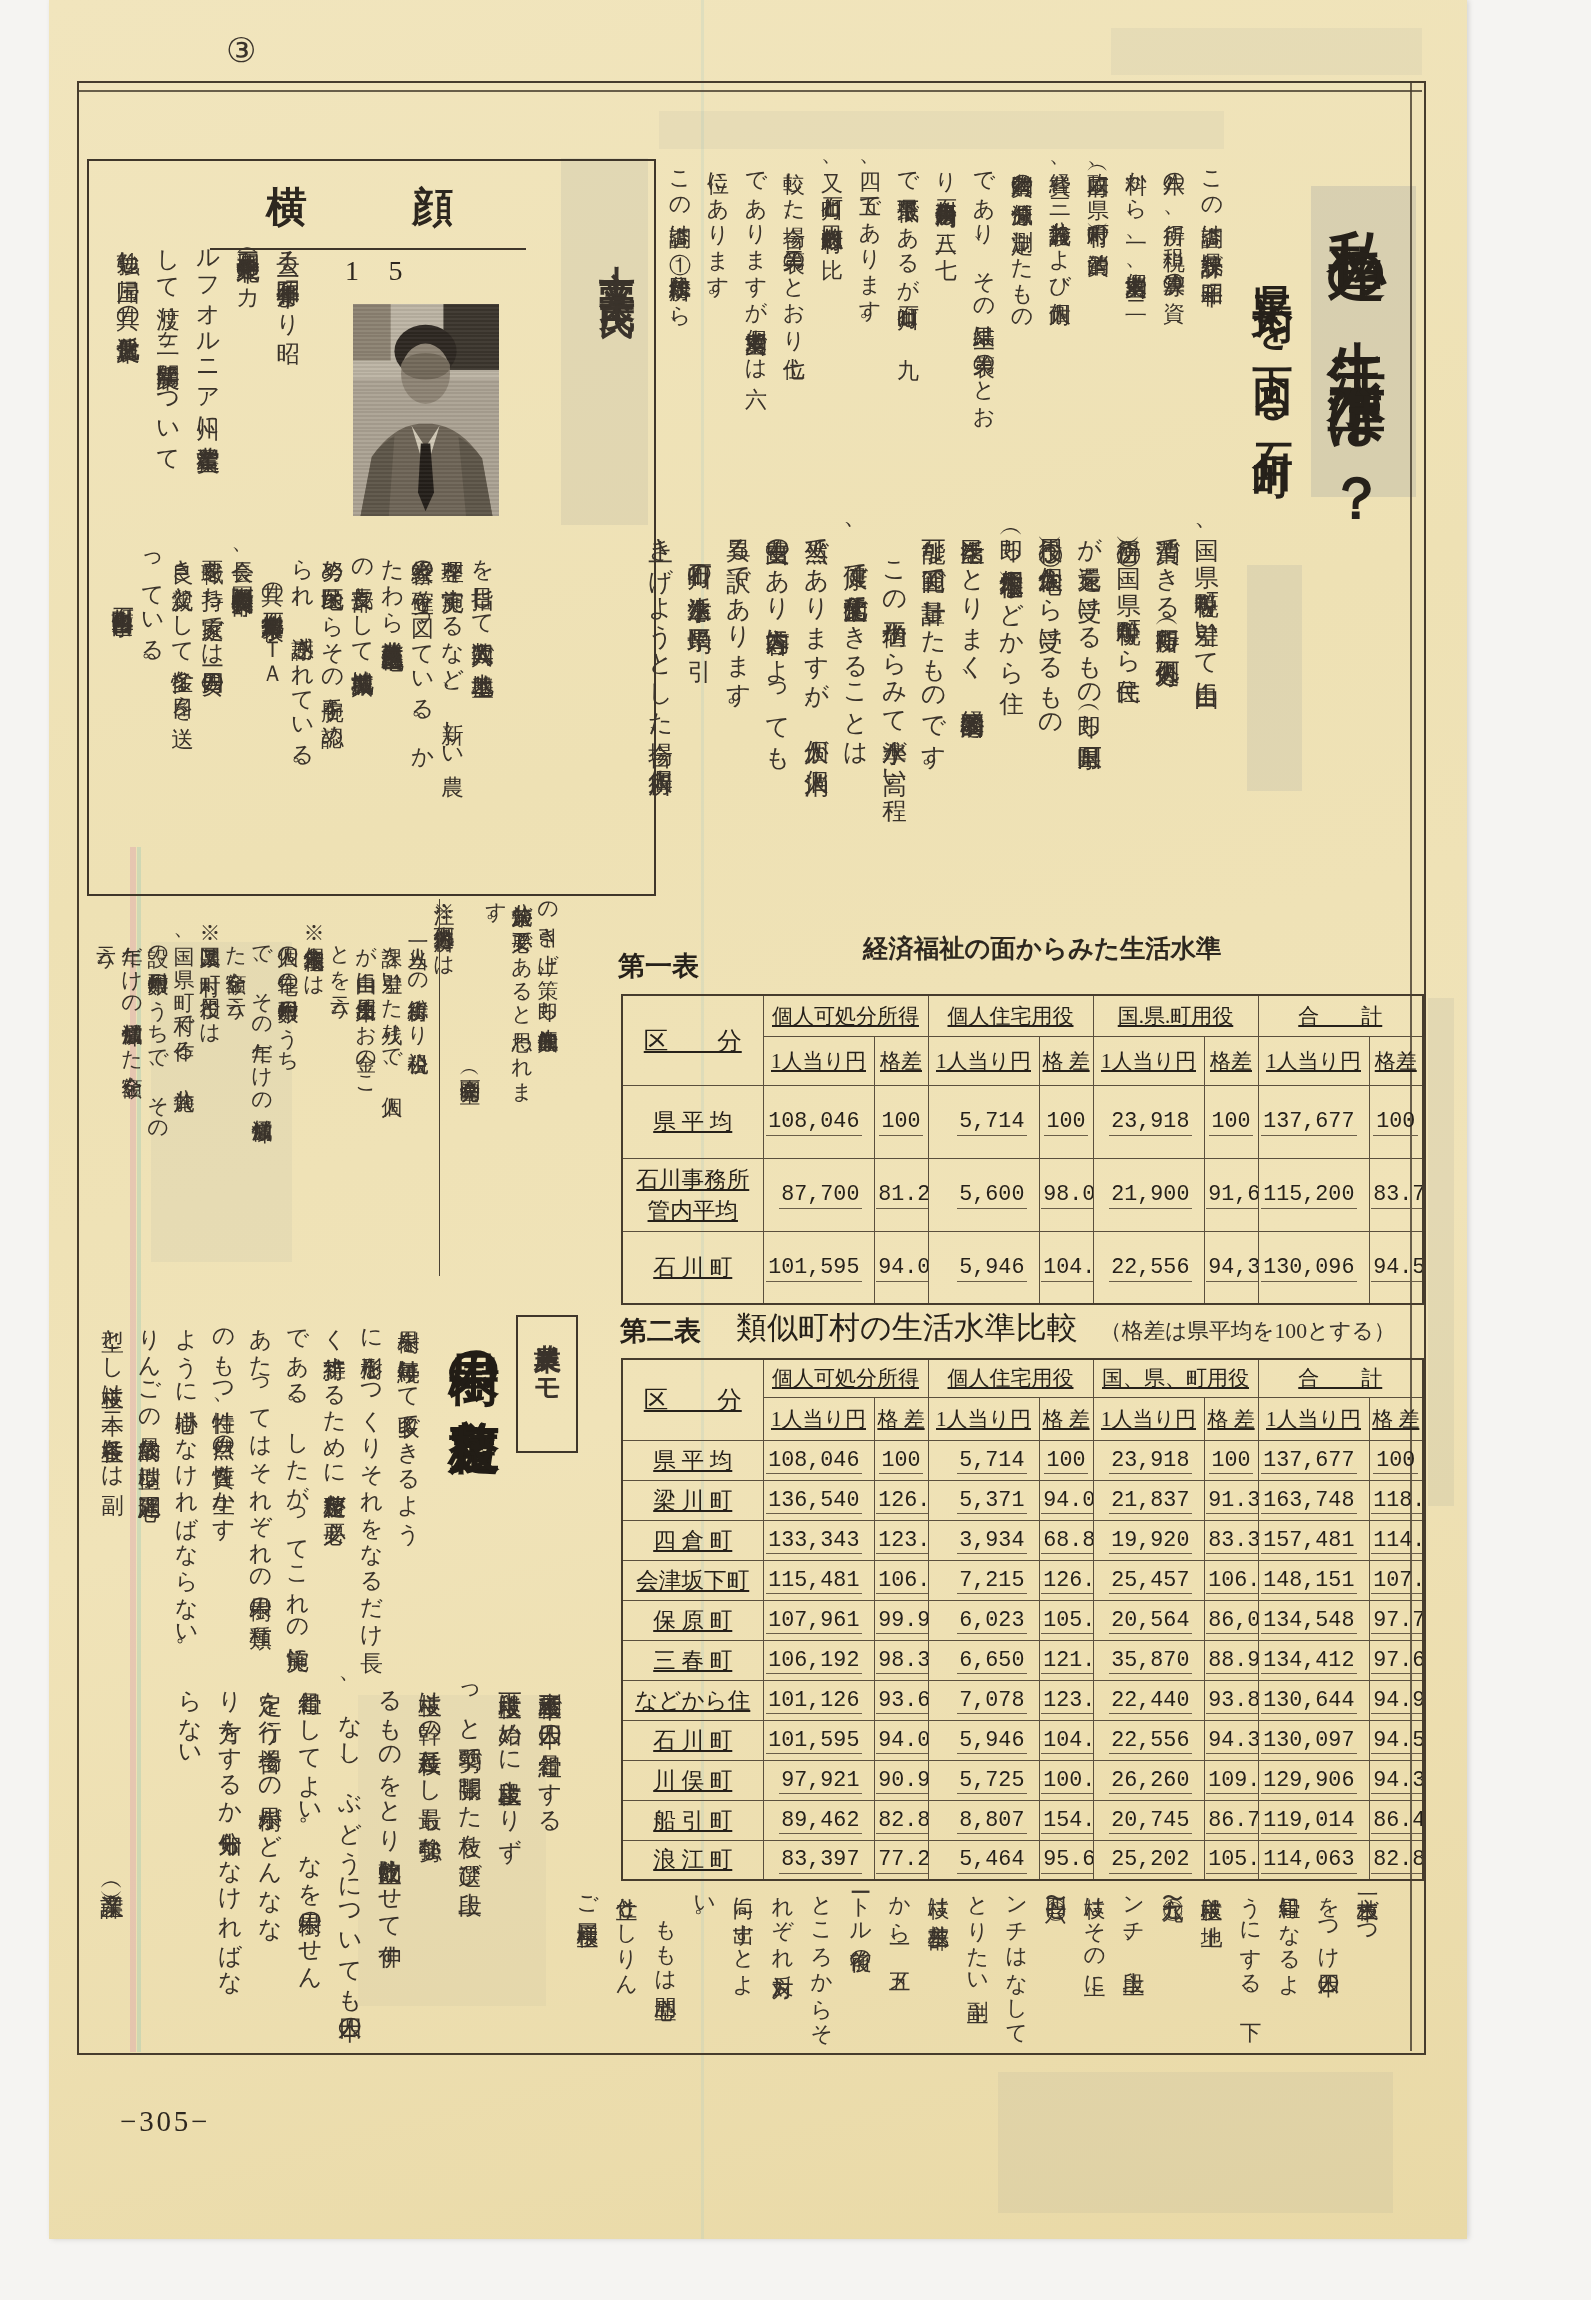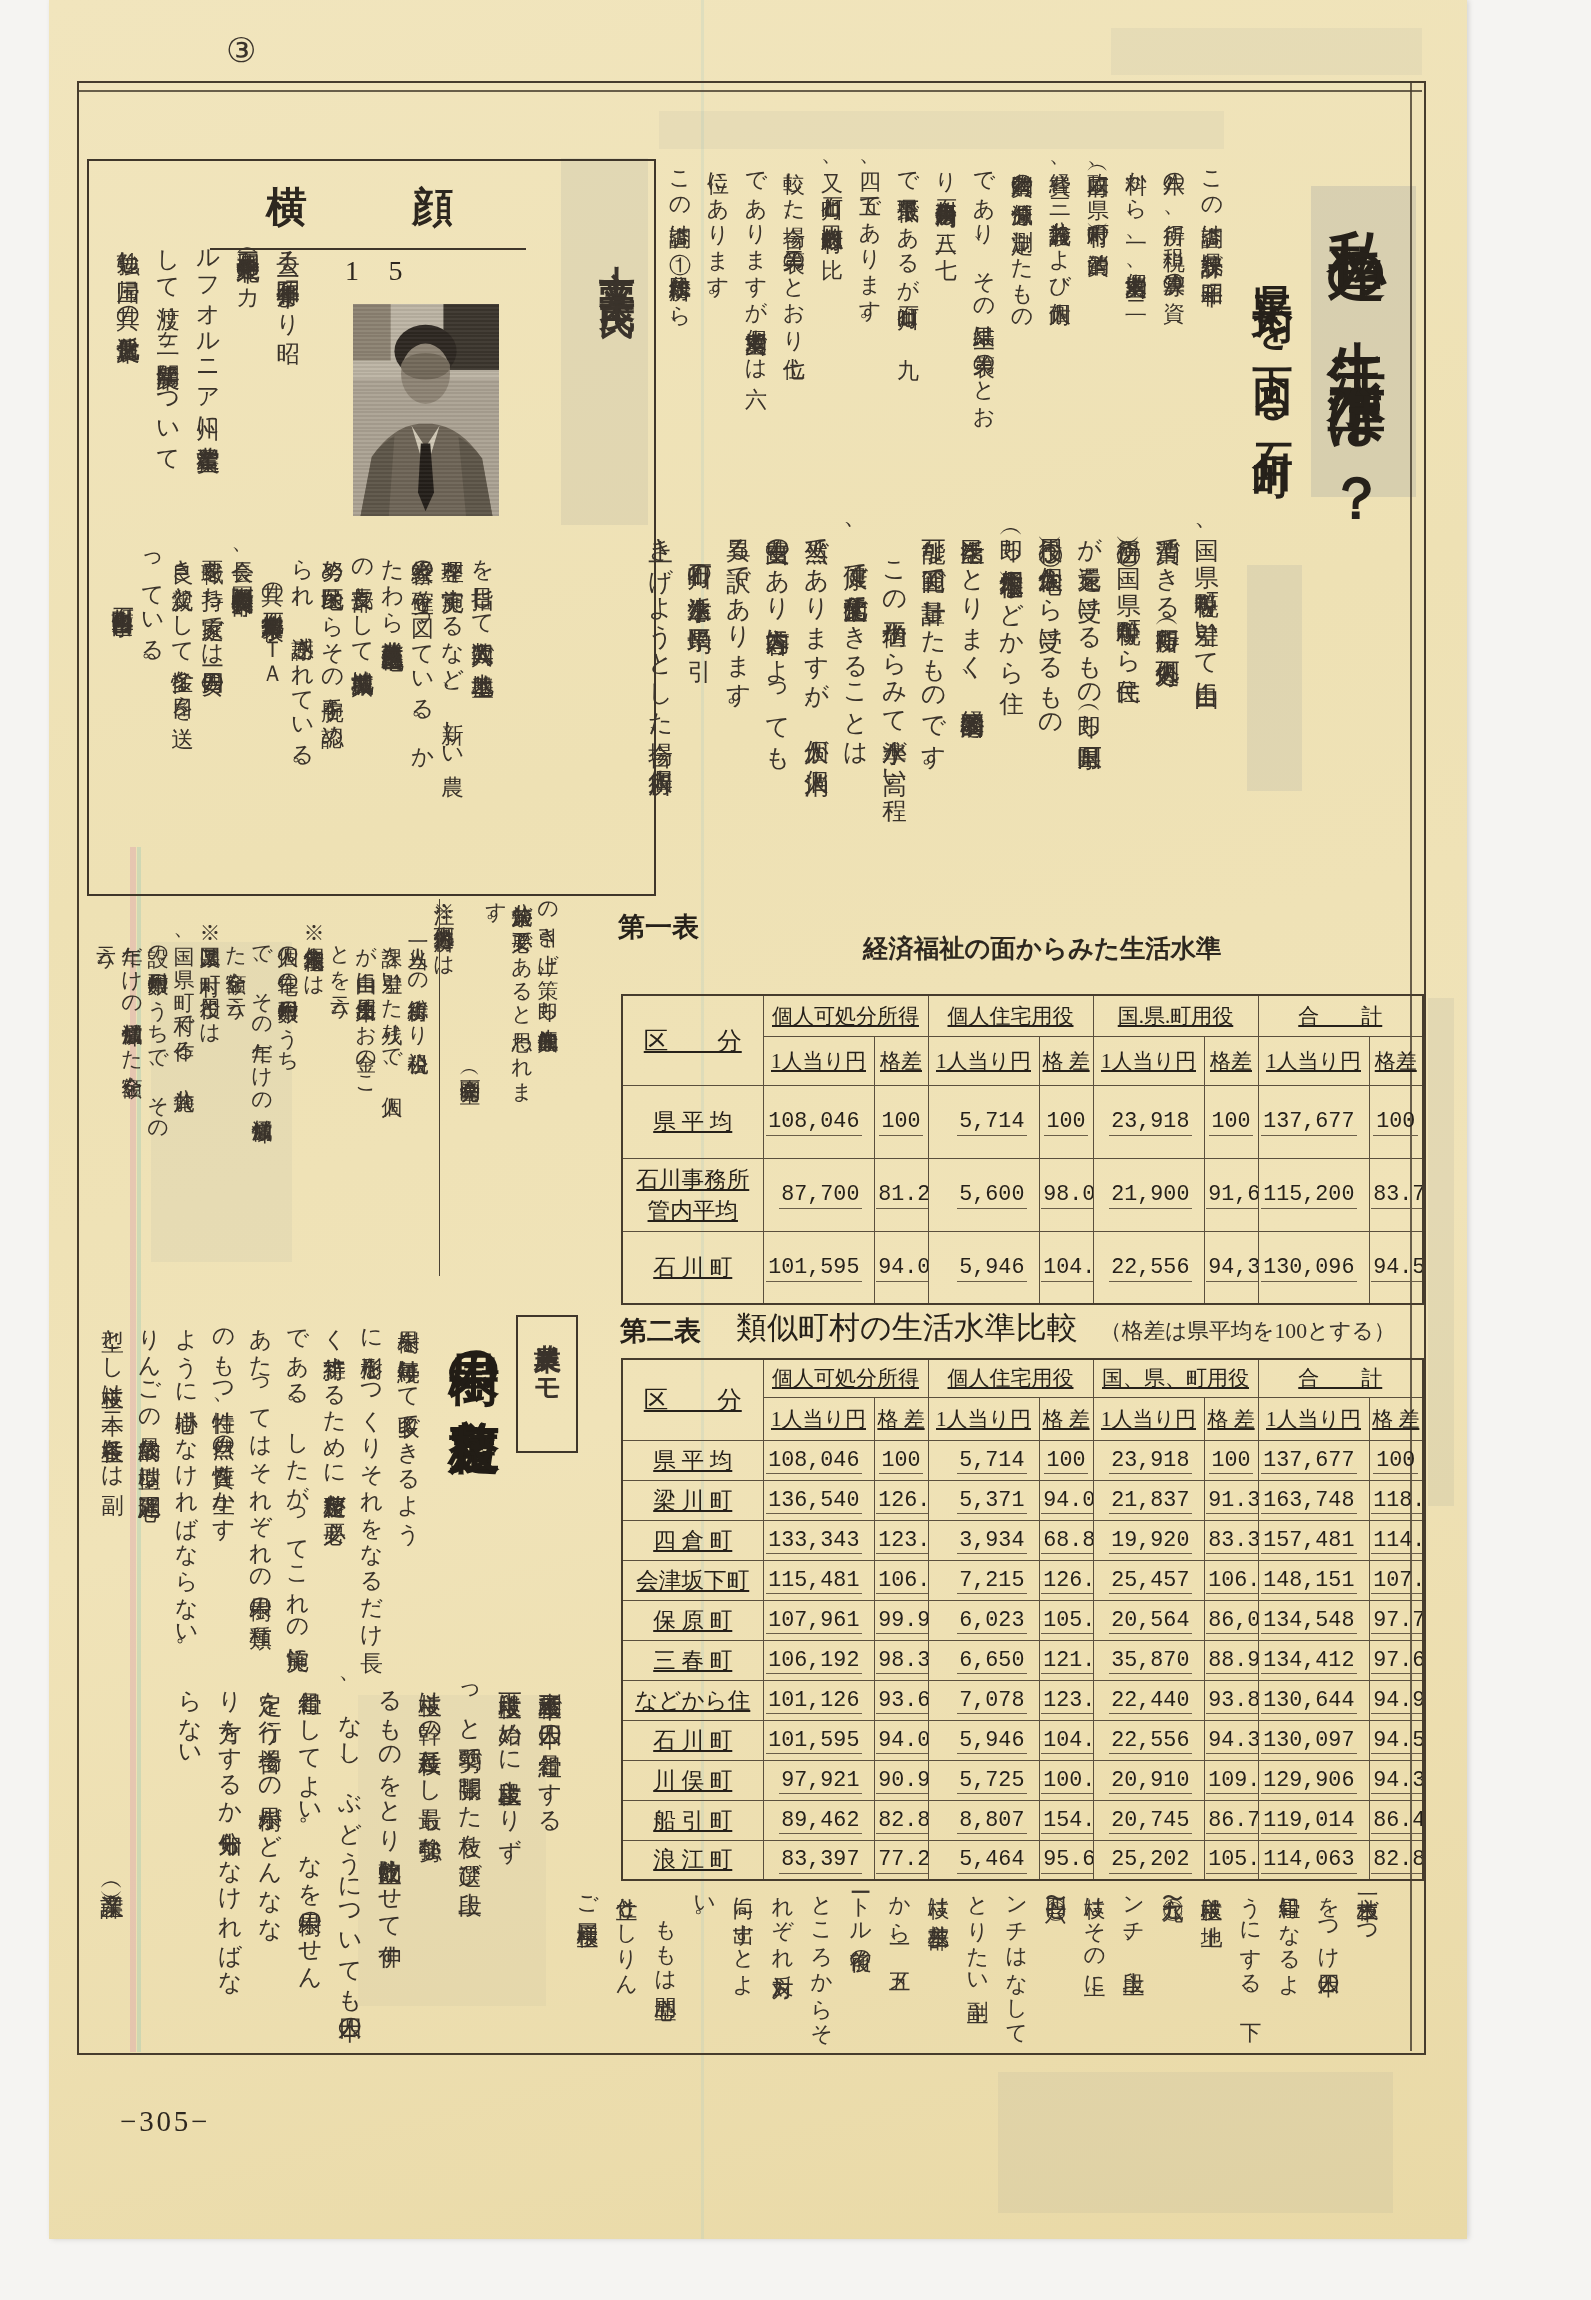--- a/index.html
+++ b/index.html
@@ -53,21 +53,21 @@
   
   .headline{position:absolute;left:1313px;top:183px;width:87px;height:753px;font-size:58px;font-weight:bold;letter-spacing:15px;line-height:87px;color:#26211a;}
   .subhead{position:absolute;left:1245px;top:254px;width:55px;height:546px;font-size:40px;font-weight:bold;letter-spacing:9.4px;line-height:55px;color:#26211a;}
   .band-upper{position:absolute;left:655px;top:156px;width:576px;height:360px;font-size:22px;line-height:38px;}
   .band-lower{position:absolute;left:642px;top:520px;width:584px;height:422px;font-size:24.5px;line-height:39px;}
   
   .notes{position:absolute;left:90px;top:887px;width:471px;height:424px;font-size:21px;line-height:26px;}
   .notes-rule{position:absolute;left:439px;top:899px;width:1.4px;height:377px;background:#4a4134;}
   
   .t1-caption{position:absolute;left:863px;top:932px;font-size:25.4px;font-weight:bold;color:#2d271f;}
-  .t1-label{position:absolute;left:618px;top:909px;font-size:27px;font-weight:bold;color:#26211a;}
+  .t1-label{position:absolute;left:618px;top:948px;font-size:27px;font-weight:bold;color:#26211a;}
   .t2-label{position:absolute;left:620px;top:1313px;font-size:27px;font-weight:bold;color:#26211a;}
   .t2-caption{position:absolute;left:736px;top:1307px;font-size:31px;font-weight:normal;color:#26211a;}
   .t2-note{position:absolute;left:1100px;top:1316px;font-size:21.7px;color:#35302a;}
   .table-wrap{position:absolute;}
   .table-wrap.t1{left:621px;top:994px;width:800px;height:313px;}
   .table-wrap.t2{left:621px;top:1358px;width:800px;height:516px;}
   .table-wrap table{
     width:800px;border-collapse:collapse;table-layout:fixed;
     border:2.8px solid #463c2d;
   }
@@ -417,21 +417,21 @@
             <td class="gap"><span class="u">94.3</span></td>
             <td class="amt"><span class="u">130,097</span></td>
             <td class="gap"><span class="u">94.5</span></td>
           </tr>
           <tr>
             <td class="name">川 俣 町</td>
             <td class="amt"><span class="u">97,921</span></td>
             <td class="gap"><span class="u">90.9</span></td>
             <td class="amt"><span class="u">5,725</span></td>
             <td class="gap"><span class="u">100.2</span></td>
-            <td class="amt"><span class="u">20,910</span></td>
+            <td class="amt"><span class="u">26,260</span></td>
             <td class="gap"><span class="u">109.8</span></td>
             <td class="amt"><span class="u">129,906</span></td>
             <td class="gap"><span class="u">94.3</span></td>
           </tr>
           <tr>
             <td class="name">船 引 町</td>
             <td class="amt"><span class="u">89,462</span></td>
             <td class="gap"><span class="u">82.8</span></td>
             <td class="amt"><span class="u">8,807</span></td>
             <td class="gap"><span class="u">154.1</span></td>

